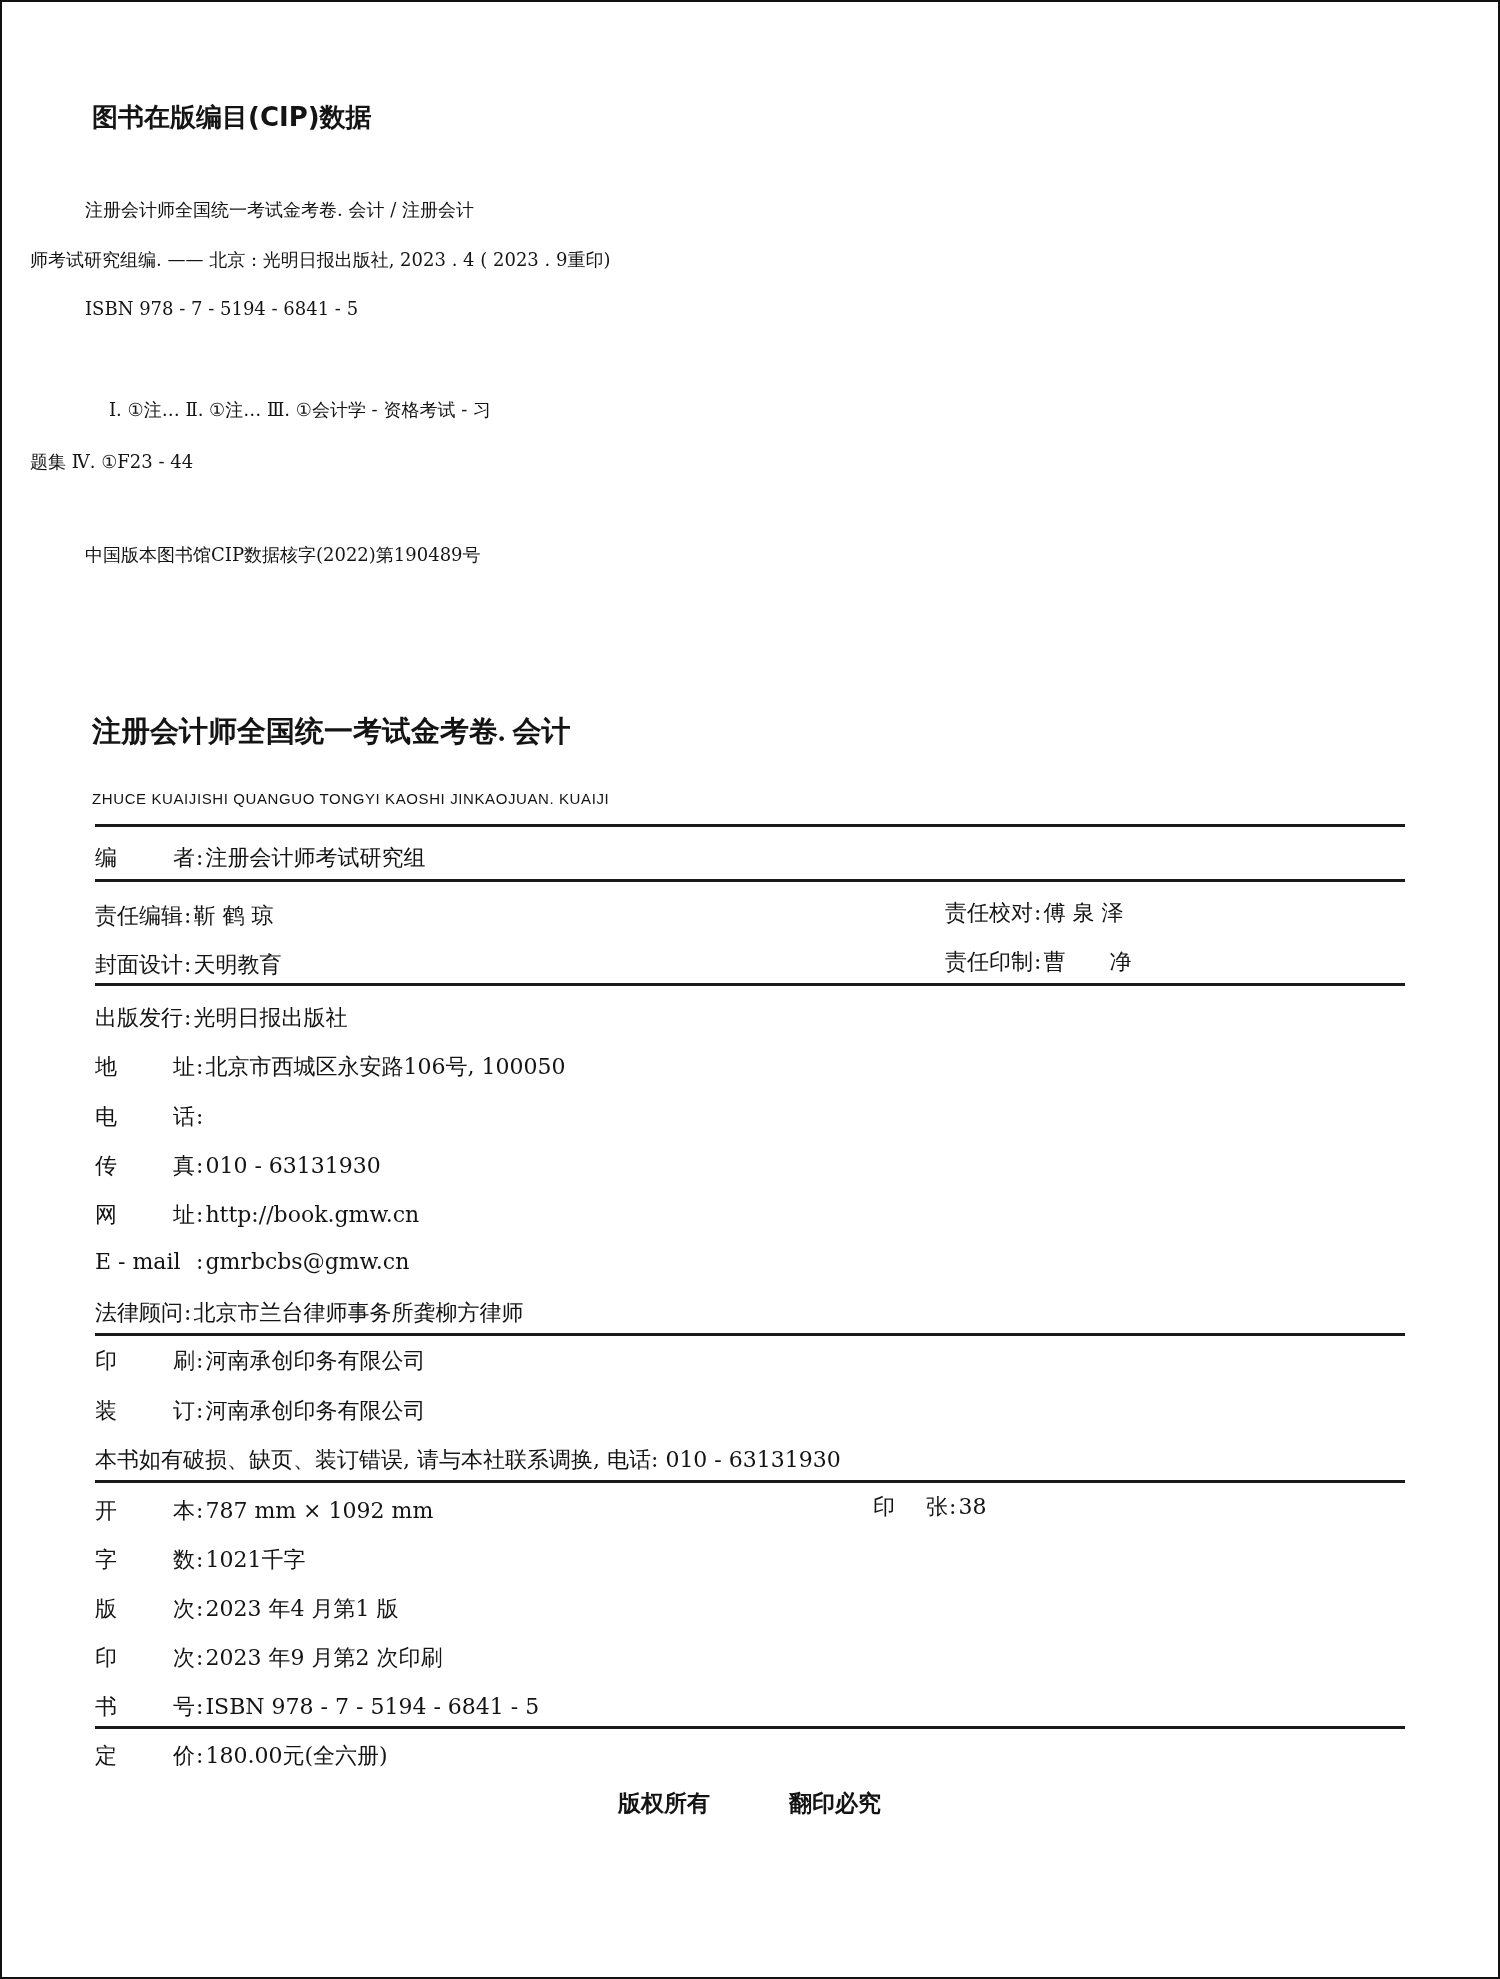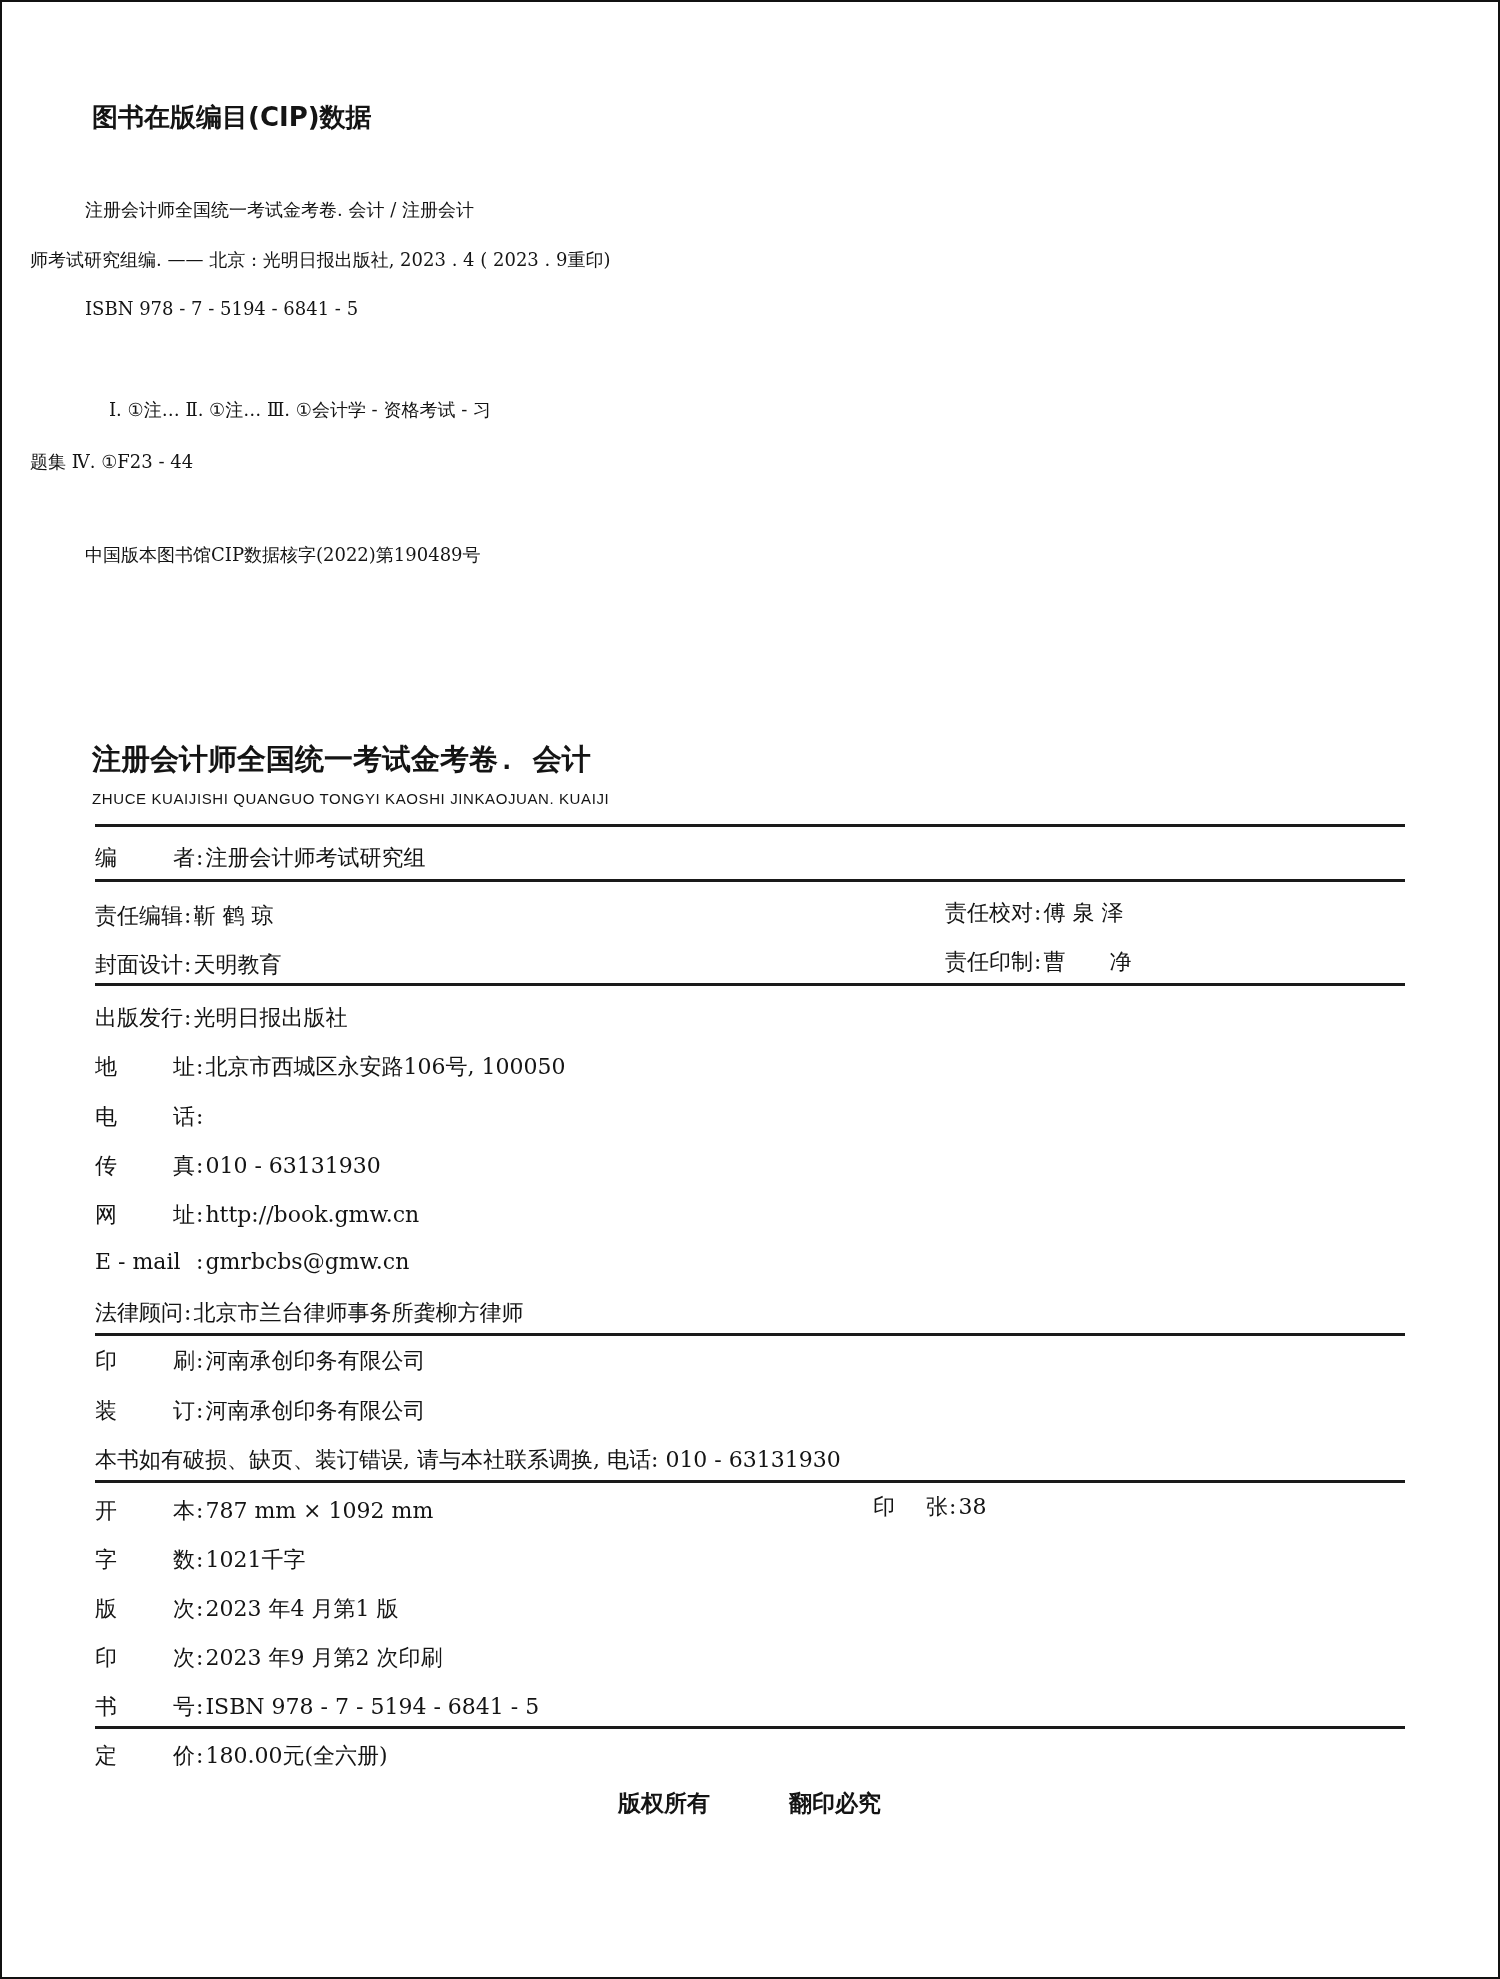--- a/index.html
+++ b/index.html
@@ -12,22 +12,22 @@
     position: absolute; left: 0; top: 0; width: 1496px; height: 1975px;
     border: 2px solid #111;
   }
   .abs { position: absolute; white-space: nowrap; }
   .cip-heading {
     left: 92px; top: 100px; font-size: 26px; font-weight: bold;
     font-family: "DejaVu Sans", "Liberation Sans", sans-serif; letter-spacing: 0px;
   }
   .cip-line { font-size: 18px; letter-spacing: 0px; }
   .title {
-    left: 92px; top: 740px; font-size: 29px; font-weight: bold;
-    font-family: Liberation Mono, monospace;
+    left: 92px; top: 712px; font-size: 29px; font-weight: bold;
+    font-family: Liberation Serif, serif;
     text-align: center;
   }
   .pinyin {
     left: 92px; top: 790px; font-size: 15px; letter-spacing: 0.6px;
     font-family: "Liberation Sans", "DejaVu Sans", sans-serif;
   }
   .rule {
     position: absolute; left: 95px; width: 1310px; height: 3px; background: #1a1a1a;
   }
   .row {

